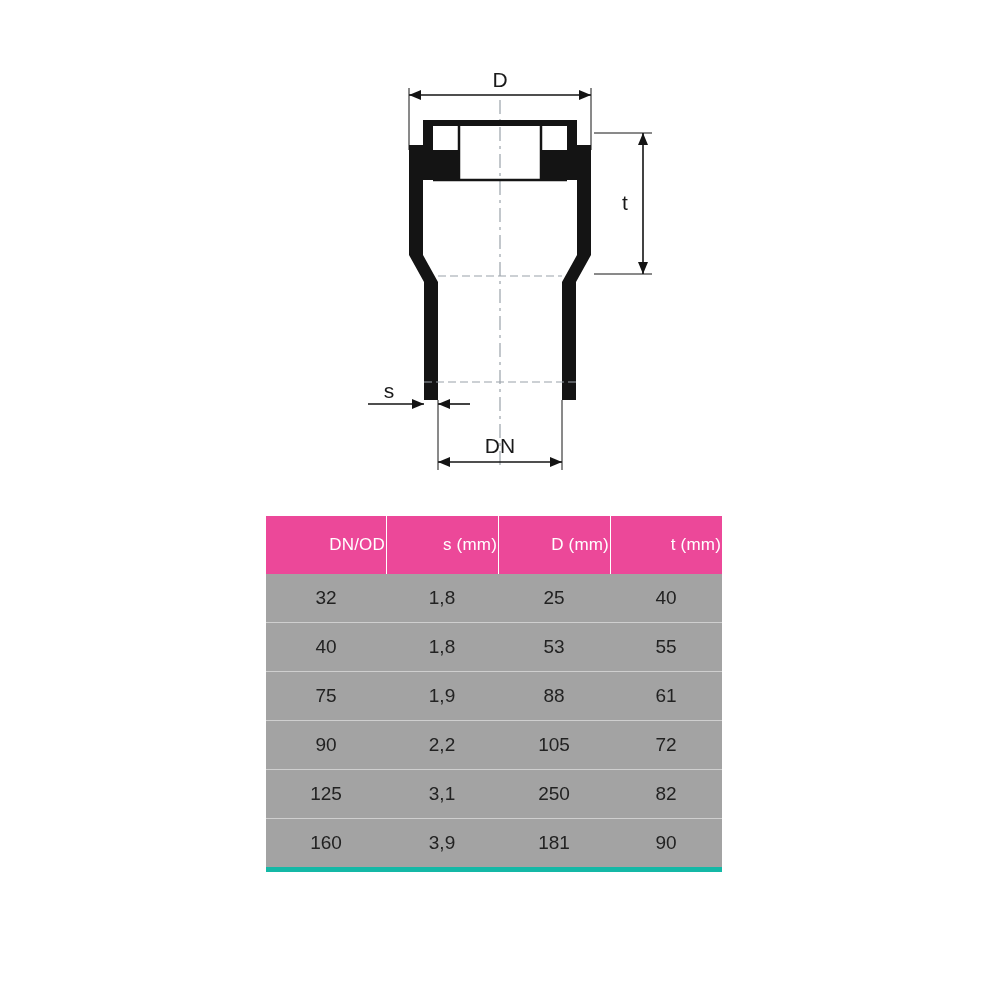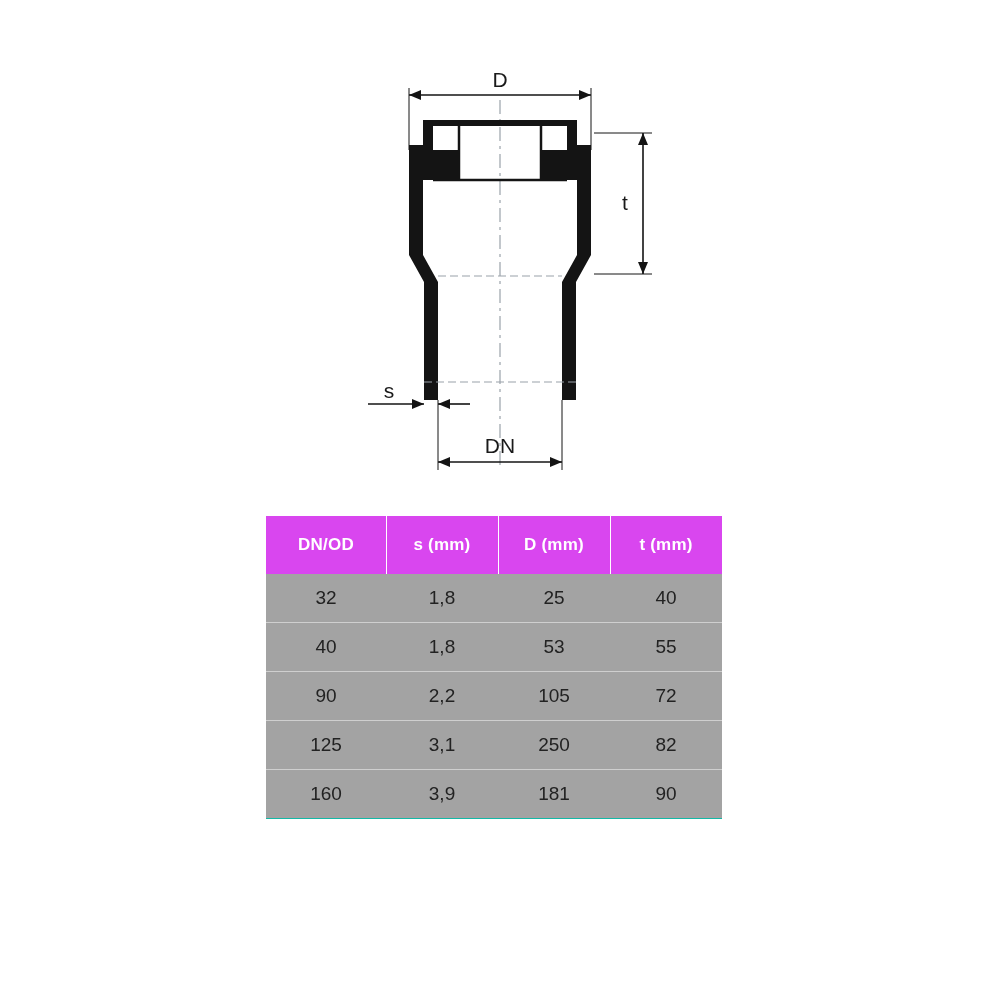--- a/index.html
+++ b/index.html
@@ -44,44 +44,44 @@
     left: 266px;
     top: 516px;
     width: 456px;
   }
   table.spec {
     border-collapse: collapse;
     width: 456px;
     table-layout: fixed;
   }
   table.spec thead th {
-    background: #d946ef;
+    background: #ec4899;
     color: #ffffff;
     font-size: 17px;
-    font-weight: bold;
+    font-weight: normal;
     height: 56px;
-    text-align: center;
+    text-align: right;
     vertical-align: middle;
     border: none;
     letter-spacing: 0.2px;
   }
   table.spec thead th.sep {
     box-shadow: inset 1px 0 0 #ffffff;
   }
   table.spec tbody td {
     height: 46px;
     text-align: center;
     vertical-align: middle;
     font-size: 19px;
     color: #222222;
     border-bottom: 1px solid #cfcfcf;
     background: #a3a3a3;
   }
   table.spec tbody tr:last-child td {
-    border-bottom: 1px solid #14b8a6;
+    border-bottom: 5px solid #14b8a6;
   }
   col.c1 { width: 120px; }
   col.c2 { width: 112px; }
   col.c3 { width: 112px; }
   col.c4 { width: 112px; }
 </style>
 </head>
 <body>
 
 <div class="page">
@@ -168,20 +168,26 @@
           <td>25</td>
           <td>40</td>
         </tr>
         <tr>
           <td>40</td>
           <td>1,8</td>
           <td>53</td>
           <td>55</td>
         </tr>
         <tr>
+          <td>75</td>
+          <td>1,9</td>
+          <td>88</td>
+          <td>61</td>
+        </tr>
+        <tr>
           <td>90</td>
           <td>2,2</td>
           <td>105</td>
           <td>72</td>
         </tr>
         <tr>
           <td>125</td>
           <td>3,1</td>
           <td>250</td>
           <td>82</td>

